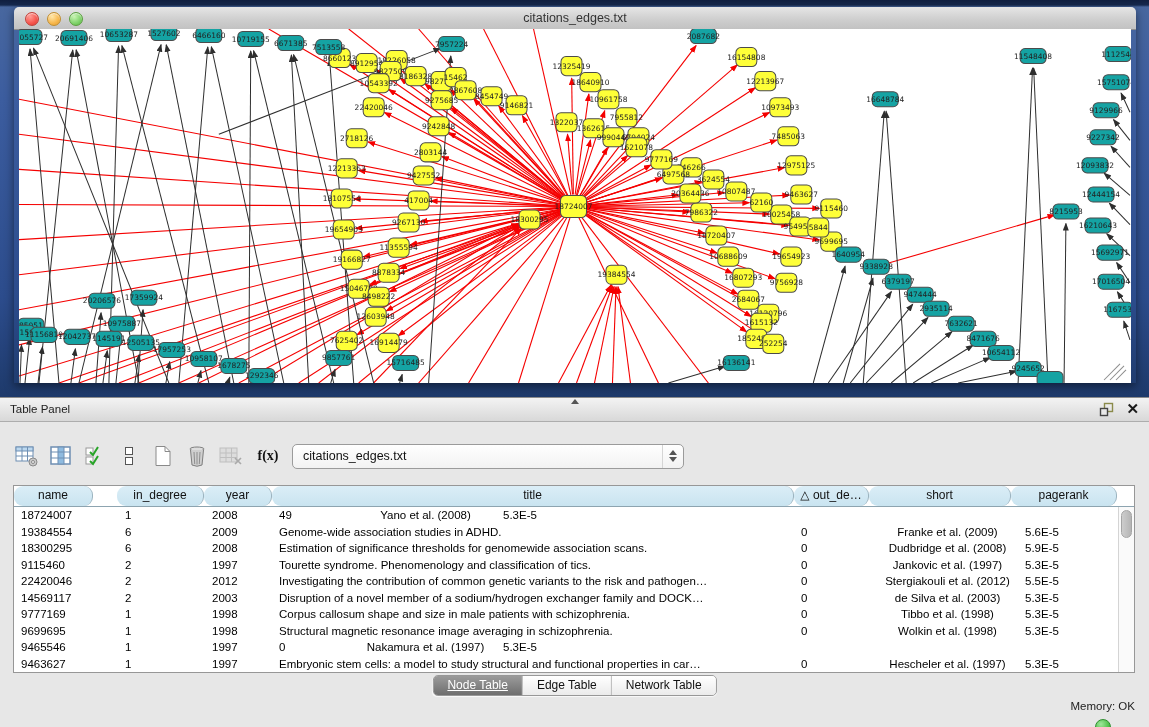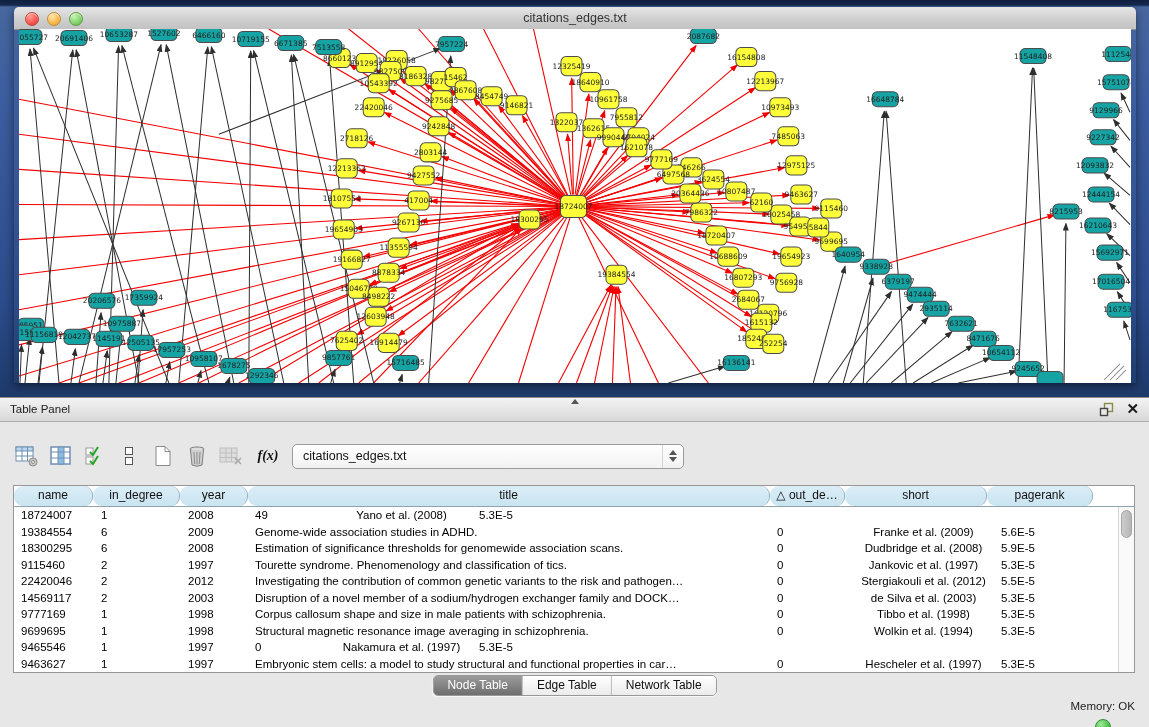--- a/index.html
+++ b/index.html
@@ -30,58 +30,58 @@
                 background:linear-gradient(#f3f3f3,#d8d8d8);
                 border-top:1px solid #8c8c8c;border-bottom:1px solid #adadad;}
   .panel-title{position:absolute;left:10px;top:0;line-height:22px;font-size:11.5px;color:#222;}
   .splitter-grip{position:absolute;left:50%;top:1px;width:0;height:0;margin-left:-4px;
                  border-left:4px solid transparent;border-right:4px solid transparent;border-bottom:5px solid #555;}
   .ph-icons{position:absolute;right:10px;top:3px;display:flex;gap:12px;align-items:center;}
   .close-x{font-size:15px;font-weight:bold;color:#1a1a1a;line-height:16px;cursor:default;}
 
   .toolbar{position:absolute;left:13px;top:44px;height:30px;display:flex;align-items:center;gap:7px;}
   .tbtn{width:27px;height:27px;display:flex;align-items:center;justify-content:center;}
-  .fx{font-family:"Liberation Serif",serif;font-style:italic;font-weight:bold;font-size:14px;color:#111;
+  .fx{font-family:"Liberation Serif",serif;font-weight:bold;font-size:14px;color:#111;
       width:34px;text-align:center;}
   .combo{position:relative;width:390px;height:23px;background:linear-gradient(#ffffff,#f2f2f2);
          border:1px solid #9b9b9b;border-radius:5px;display:flex;align-items:center;}
   .combo-text{margin-left:10px;font-size:12.5px;color:#111;flex:1;}
   .stepper{width:20px;height:100%;display:flex;flex-direction:column;align-items:center;justify-content:center;gap:2px;
            border-left:1px solid #d5d5d5;}
   .tri-up{width:0;height:0;border-left:4px solid transparent;border-right:4px solid transparent;border-bottom:5px solid #555;}
   .tri-down{width:0;height:0;border-left:4px solid transparent;border-right:4px solid transparent;border-top:5px solid #555;}
 
   .table-box{position:absolute;left:13px;top:88px;width:1120px;height:186px;background:#fff;
              border:1px solid #979797;}
   .thead{position:absolute;left:0;top:0;right:0;height:20px;display:flex;
          border-bottom:1px solid #8da4b0;background:#fff;}
   .th{background:linear-gradient(#dbeef7,#c9e4f0);border-right:1px solid #9cb4c0;
       font-size:12px;color:#111;text-align:center;line-height:19px;box-sizing:border-box;
       overflow:hidden;white-space:nowrap;border-radius:9px;}
   .tbody{position:absolute;left:0;top:21px;right:16px;bottom:0;overflow:hidden;}
   .tr{display:flex;height:16.5px;align-items:center;}
   .td{font-size:11.5px;color:#000;box-sizing:border-box;overflow:hidden;white-space:nowrap;}
   .c0{width:79px;padding-left:7px;}
-  .c1{width:87px;padding-left:8px;}
+  .c1{width:87px;padding-left:8px;margin-left:24px;}
   .c2{width:68px;padding-left:8px;}
   .c3{width:522px;padding-left:7px;}
   .c4{width:75px;padding-left:7px;}
   .c5{width:142px;padding-left:15px;text-align:center;}
   .c6{width:106px;padding-left:14px;}
   .th.c0,.th.c1,.th.c2,.th.c3,.th.c4,.th.c5,.th.c6{padding-left:0;}
   .vscroll{position:absolute;right:0;top:21px;bottom:0;width:15px;background:#fafafa;border-left:1px solid #d4d4d4;}
   .vthumb{position:absolute;left:2px;right:2px;top:3px;height:26px;border-radius:7px;
           background:linear-gradient(90deg,#cdcdcd,#b5b5b5);border:1px solid #a5a5a5;}
 
   .tabs{position:absolute;top:278px;left:50%;transform:translateX(-50%);display:flex;
         border:1px solid #989898;border-radius:5px;overflow:hidden;box-shadow:0 1px 1px rgba(255,255,255,.8);}
   .tab{padding:2px 14px 3px;font-size:12px;color:#111;background:linear-gradient(#ffffff,#ebebeb);
        border-left:1px solid #bdbdbd;}
   .tab:first-child{border-left:none;}
-  .tab.selected{background:linear-gradient(#9b9b9b,#6e6e6e);color:#fff;}
+  .tab.selected{background:linear-gradient(#9b9b9b,#6e6e6e);color:#fff;text-decoration:underline;}
 
   .memory{position:absolute;right:14px;top:303px;display:flex;align-items:center;gap:7px;flex-direction:column;}
   .memory-label{font-size:11.5px;color:#222;}
   .memory-dot{width:14px;height:14px;border-radius:50%;border:1px solid #2f8f2f;
               background:radial-gradient(circle at 35% 30%,#9fe79a,#41ba3c 70%,#35a331);}
 </style>
 </head>
 <body>
 
 <div class="app">
@@ -669,21 +669,21 @@
             <div class="td c4">0</div>
             <div class="td c5">Tibbo et al. (1998)</div>
             <div class="td c6">5.3E-5</div>
           </div>
           <div class="tr">
             <div class="td c0">9699695</div>
             <div class="td c1">1</div>
             <div class="td c2">1998</div>
             <div class="td c3">Structural magnetic resonance image averaging in schizophrenia.</div>
             <div class="td c4">0</div>
-            <div class="td c5">Wolkin et al. (1994)</div>
+            <div class="td c5">Wolkin et al. (1998)</div>
             <div class="td c6">5.3E-5</div>
           </div>
           <div class="tr">
             <div class="td c0">9465546</div>
             <div class="td c1">1</div>
             <div class="td c2">1997</div>
             <div class="td c4">0</div>
             <div class="td c5">Nakamura et al. (1997)</div>
             <div class="td c6">5.3E-5</div>
           </div>

